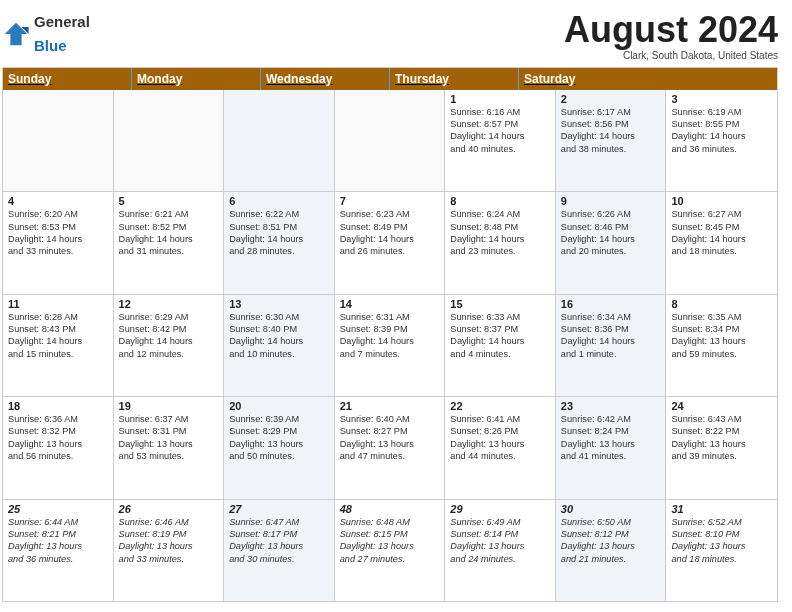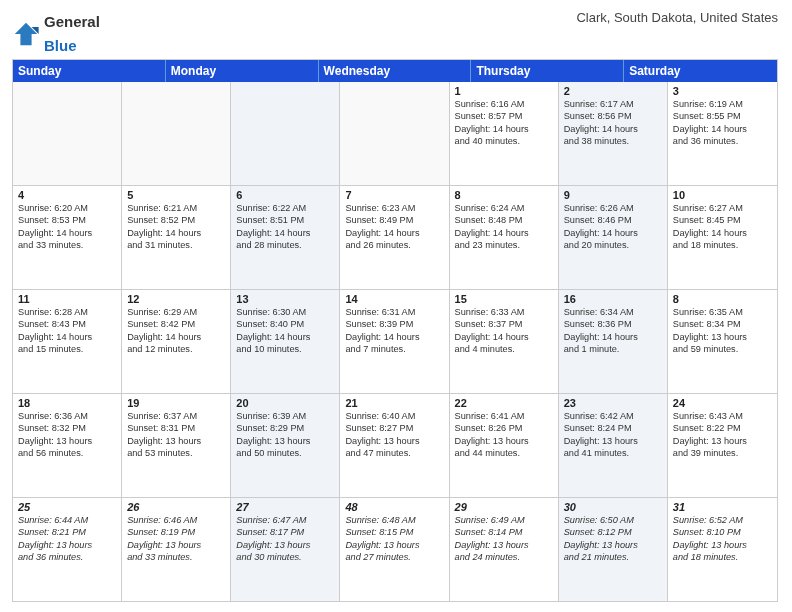--- a/index.html
+++ b/index.html
@@ -6,21 +6,21 @@
     body {
       font-family: Arial, sans-serif;
       background: #fff;
       width: 792px;
       height: 612px;
       overflow: hidden;
     }
     .page {
       width: 792px;
       height: 612px;
-      padding: 10px 14px 10px 12px;
+      padding: 10px 14px 10px 2px;
       display: flex;
       flex-direction: column;
     }
     .header {
       display: flex;
       align-items: flex-start;
       justify-content: space-between;
       margin-bottom: 6px;
     }
     .logo {
@@ -52,34 +52,35 @@
     .title-block {
       text-align: right;
     }
     .main-title {
       font-size: 36px;
       font-weight: bold;
       color: #222;
       line-height: 1.1;
     }
     .subtitle {
-      font-size: 13px;
+      font-size: 10px;
       color: #444;
       text-align: right;
     }
     .calendar {
       flex: 1;
       display: flex;
       flex-direction: column;
       border: 1px solid #ccc;
     }
     .cal-header-row {
       display: grid;
-      grid-template-columns: repeat(5, 1fr);
-      background: #1d4ed8;
+      grid-template-columns: repeat(6, 1fr);
+      background: #a16207;
+      text-decoration: underline;
     }
     .cal-header-cell {
       color: #fff;
       font-size: 12px;
       font-weight: bold;
       padding: 4px 5px;
       border-right: 1px solid #5a9fd4;
       text-align: left;
     }
     .cal-header-cell:last-child { border-right: none; }
@@ -127,20 +128,21 @@
       <svg class="logo-icon" viewBox="0 0 40 40">
         <polygon points="20,4 36,20 28,20 28,36 12,36 12,20 4,20" fill="#2a7abf"></polygon>
         <polygon points="28,10 38,10 38,20" fill="#1a5a9f"></polygon>
       </svg>
       <div class="logo-text">
         <span class="logo-general">General</span>
         <span class="logo-blue">Blue</span>
       </div>
     </div>
     <div class="title-block">
+      <div class="main-title">August 2024</div>
       <div class="subtitle">Clark, South Dakota, United States</div>
     </div>
   </div>
 
   <div class="calendar">
     <div class="cal-header-row">
     <div class="cal-header-cell">Sunday</div>
         <div class="cal-header-cell">Monday</div>
         <div class="cal-header-cell">Wednesday</div>
         <div class="cal-header-cell">Thursday</div>

